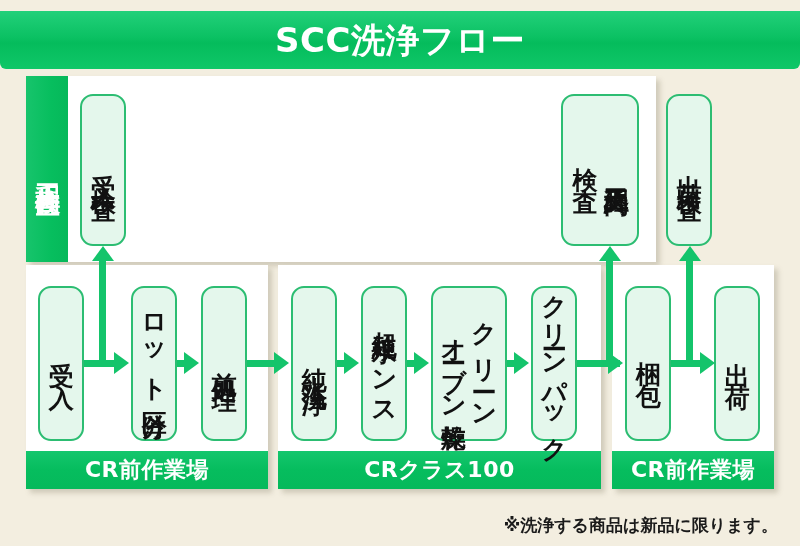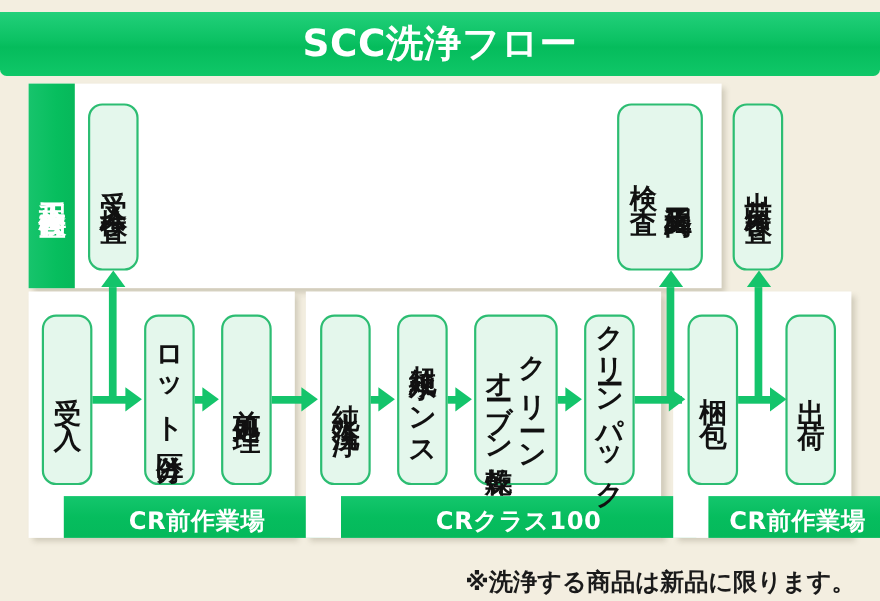--- a/index.html
+++ b/index.html
@@ -97,24 +97,23 @@
     height: 224px;
     background: #FFFFFF;
     box-shadow: 4px 4px 5px rgba(120,110,85,0.28);
   }
   .group-footer {
     position: absolute;
     left: 0; bottom: 0;
     width: 100%; height: 38px;
     background: linear-gradient(to bottom, #14C66D 0%, #06BD5E 50%, #05B95B 100%);
     display: flex;
-    align-items: flex-end;
+    align-items: center;
     justify-content: center;
     box-sizing: border-box;
-    margin-left: 32px;
   }
   .group-footer-label {
     color: #FFFFFF;
     font-size: 22px;
     font-weight: bold;
     letter-spacing: 0.5px;
     white-space: nowrap;
   }
   .proc-box { top: 286px; height: 155px; }
 
@@ -143,21 +142,21 @@
     border-right: 11px solid transparent;
     border-bottom: 15px solid #14C46B;
   }
 
   
   #footnote {
     position: absolute;
     right: 22px;
     top: 514px;
     color: #1A1A1A;
-    font-size: 22px;
+    font-size: 17px;
     font-weight: bold;
     white-space: nowrap;
   }
 </style>
 </head>
 <body>
 
 <div id="header-bar">
   <div id="header-title">SCC洗浄フロー</div>
 </div>

